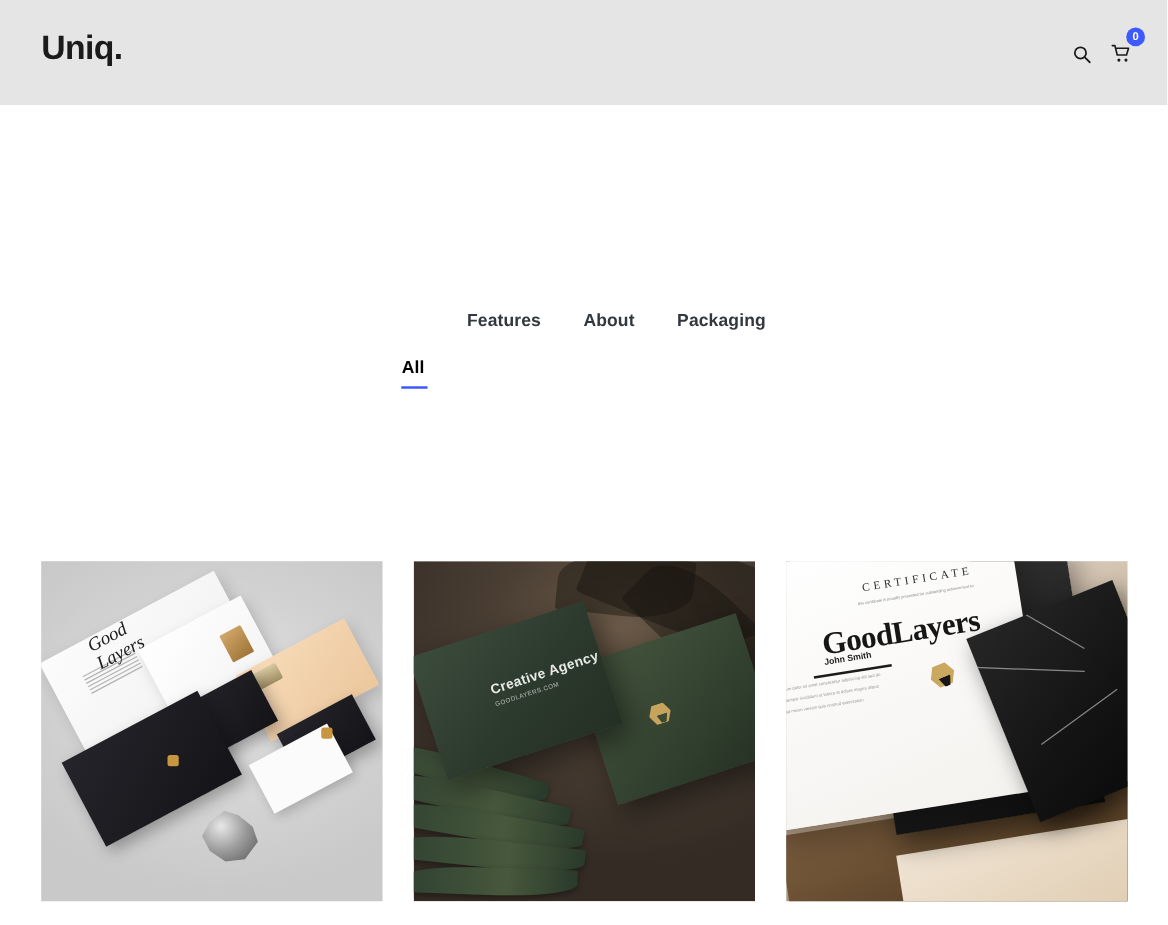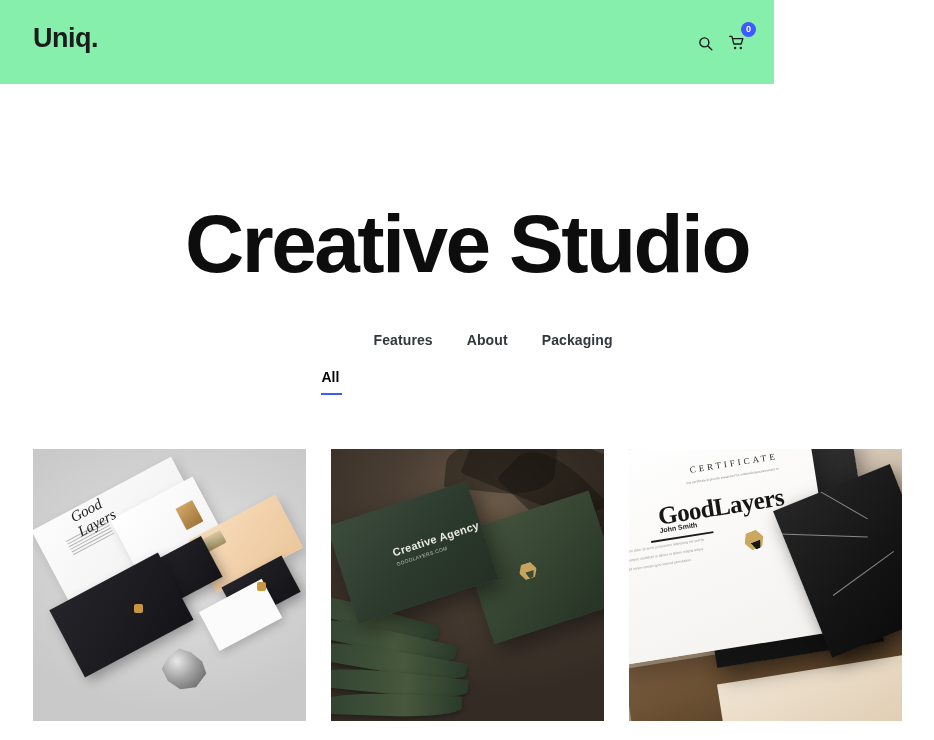--- a/index.html
+++ b/index.html
@@ -8,25 +8,25 @@
     width: 934px;
     height: 740px;
     background: #ffffff;
     font-family: "Liberation Sans", sans-serif;
     overflow: hidden;
   }
 
   
   .site-header {
     position: relative;
-    width: 774px;
+    width: 934px;
     height: 84px;
     display: flex;
     align-items: flex-start;
-    background: #86efac;
+    background: #e5e5e5;
   }
 
   .brand {
     position: absolute;
     left: 33px;
     top: 25px;
     font-size: 27px;
     font-weight: 700;
     letter-spacing: -0.5px;
     color: #1b1b1b;
@@ -510,21 +510,20 @@
           <circle cx="16.2" cy="18" r="1.7" fill="#1b1b1b"></circle>
         </svg>
         <span class="cart-badge">0</span>
       </div>
 
     </div>
   </div>
 </header>
 
 <section class="hero">
-  <h1 class="hero-title">Creative Studio</h1>
 
   <nav class="filter-bar">
     <div class="filter-item is-active">
       <span>All</span>
       <span class="filter-underline"></span>
     </div>
     <div class="filter-item">
       <span>Features</span>
     </div>
     <div class="filter-item">

